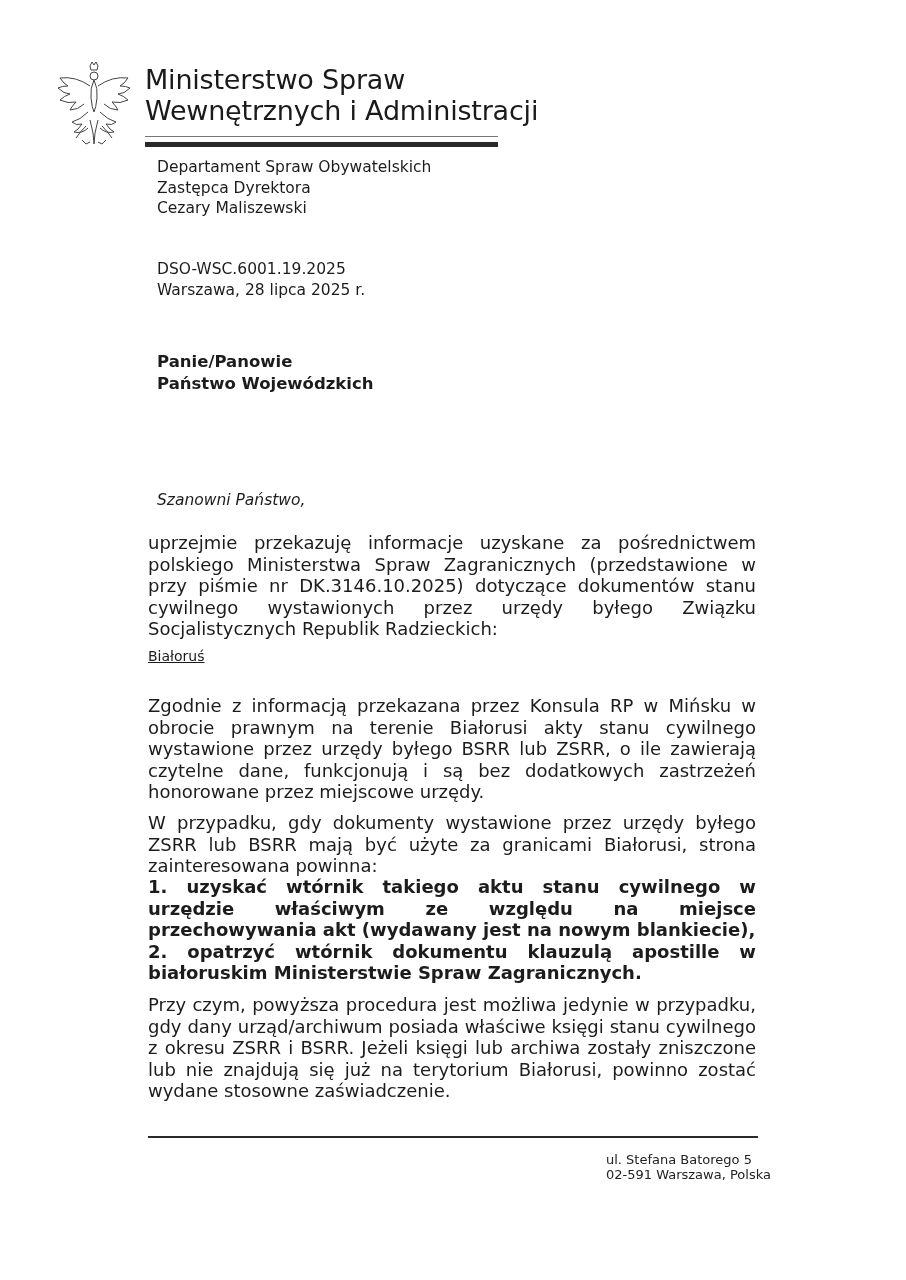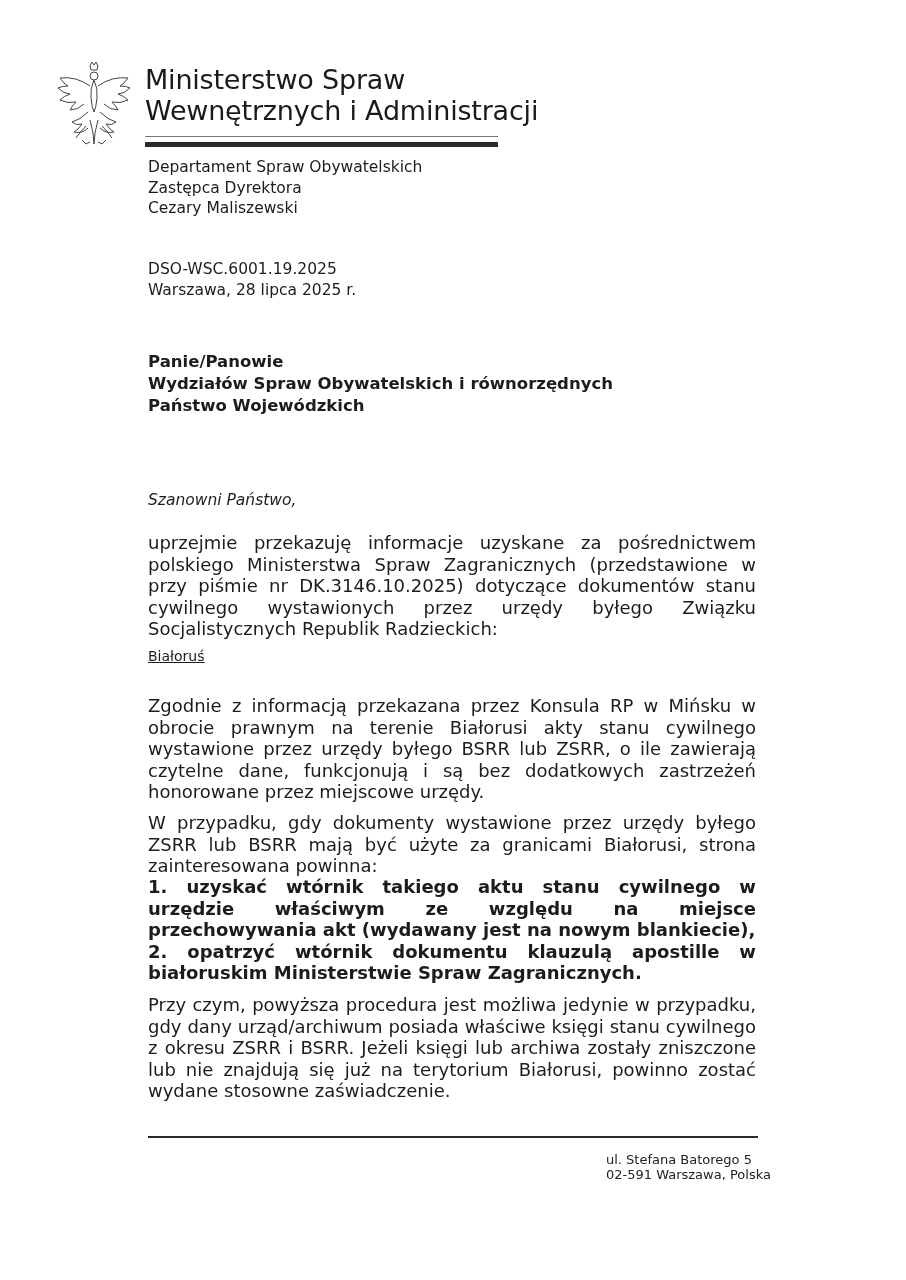--- a/index.html
+++ b/index.html
@@ -7,21 +7,21 @@
     width: 906px; height: 1280px; background: #ffffff; position: relative;
     overflow: hidden; font-family: "DejaVu Sans", sans-serif; color: #1c1c1c;
   }
   .eagle { position: absolute; left: 52px; top: 60px; width: 84px; height: 90px; }
   .ministry {
     position: absolute; left: 145px; top: 64px; font-size: 27px; line-height: 31px;
     color: #1a1a1a; letter-spacing: -0.2px; font-family: "DejaVu Sans", sans-serif;
   }
   .rule-thin { position: absolute; left: 145px; top: 136px; width: 353px; height: 1px; background: #777; }
   .rule-thick { position: absolute; left: 145px; top: 142px; width: 353px; height: 5px; background: #2a2a2a; }
-  .block { position: absolute; left: 148px; font-size: 15.5px; line-height: 20.5px; }
+  .block { position: absolute; left: 157px; font-size: 15.5px; line-height: 20.5px; }
   .dept { top: 157px; }
   .ref { top: 259px; }
   .addressee { top: 351px; font-weight: bold; font-size: 16.5px; line-height: 22px; }
   .salute { top: 490px; font-style: italic; }
   .para {
     position: absolute; left: 148px; width: 608px; font-size: 18px; line-height: 21.5px;
     text-align: justify;
   }
   .p1 { top: 532px; }
   .heading { position: absolute; left: 148px; top: 648px; font-size: 14px; text-decoration: underline; }
@@ -64,21 +64,20 @@
   <div>Cezary Maliszewski</div>
 </div>
 
 <div class="block ref">
   <div>DSO-WSC.6001.19.2025</div>
   <div>Warszawa, 28 lipca 2025 r.</div>
 </div>
 
 <div class="block addressee">
   <div>Panie/Panowie</div>
-  <div>Wydziałów Spraw Obywatelskich i równorzędnych</div>
   <div>Państwo Wojewódzkich</div>
 </div>
 
 <div class="block salute">Szanowni Państwo,</div>
 
 <div class="para p1">uprzejmie przekazuję informacje uzyskane za pośrednictwem polskiego Ministerstwa Spraw Zagranicznych (przedstawione w przy piśmie nr DK.3146.10.2025) dotyczące dokumentów stanu cywilnego wystawionych przez urzędy byłego Związku Socjalistycznych Republik Radzieckich:</div>
 
 <div class="heading">Białoruś</div>
 
 <div class="para p2">Zgodnie z informacją przekazana przez Konsula RP w Mińsku w obrocie prawnym na terenie Białorusi akty stanu cywilnego wystawione przez urzędy byłego BSRR lub ZSRR, o ile zawierają czytelne dane, funkcjonują i są bez dodatkowych zastrzeżeń honorowane przez miejscowe urzędy.</div>

